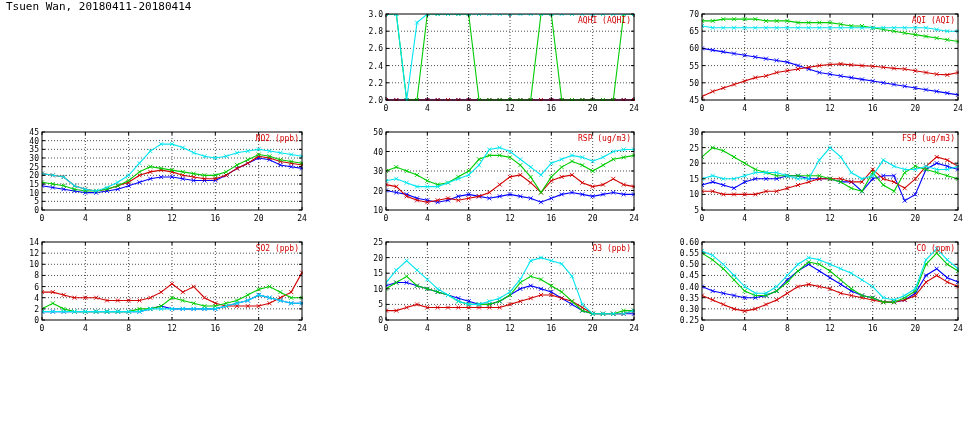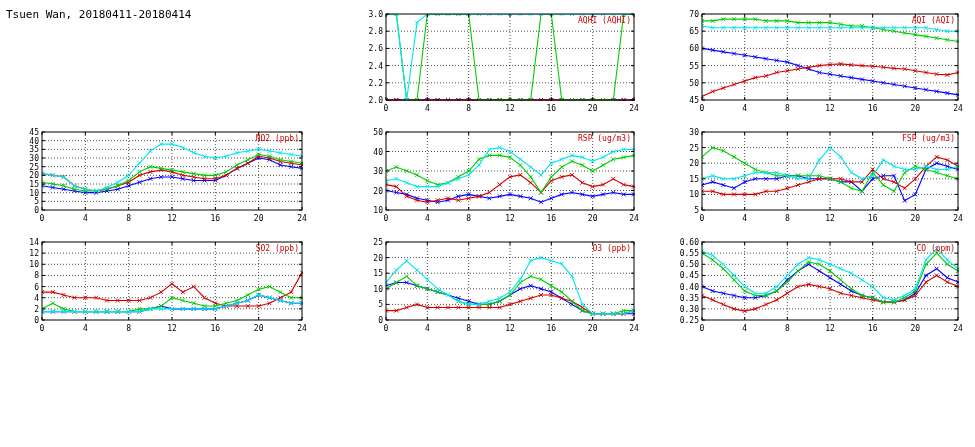--- a/index.html
+++ b/index.html
@@ -1,17 +1,17 @@
 <!DOCTYPE html>
 <html><head>
 <meta charset="utf-8">
 <style>
   html,body{margin:0;padding:0;background:#ffffff;}
   body{width:975px;height:447px;position:relative;font-family:"DejaVu Sans",sans-serif;overflow:hidden;}
-  .title{position:absolute;left:6px;top:8px;font-family:"DejaVu Sans Mono",monospace;font-size:11px;color:#000;letter-spacing:0px;white-space:nowrap;}
+  .title{position:absolute;left:6px;top:0;font-family:"DejaVu Sans Mono",monospace;font-size:11px;color:#000;letter-spacing:0px;white-space:nowrap;}
   .panel{position:absolute;}
   .panel svg{display:block;}
   .plot-label{font-family:"DejaVu Sans Mono",monospace;font-size:8px;fill:#d00000;}
   .tick{font-family:"DejaVu Sans Mono",monospace;font-size:8px;fill:#000;}
 </style>
 </head>
 <body>
 
 <div class="title">Tsuen Wan, 20180411-20180414</div>
 

